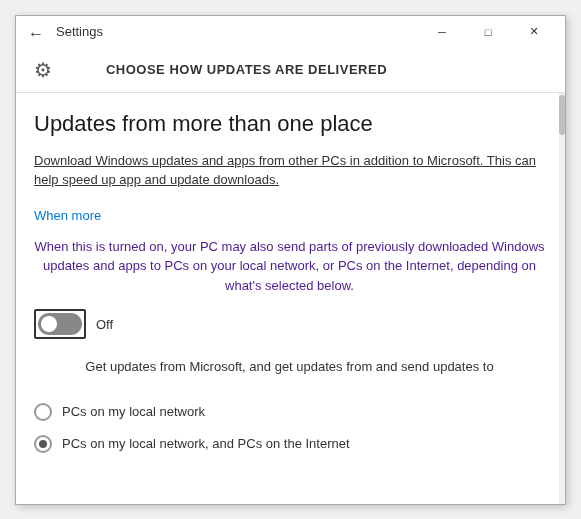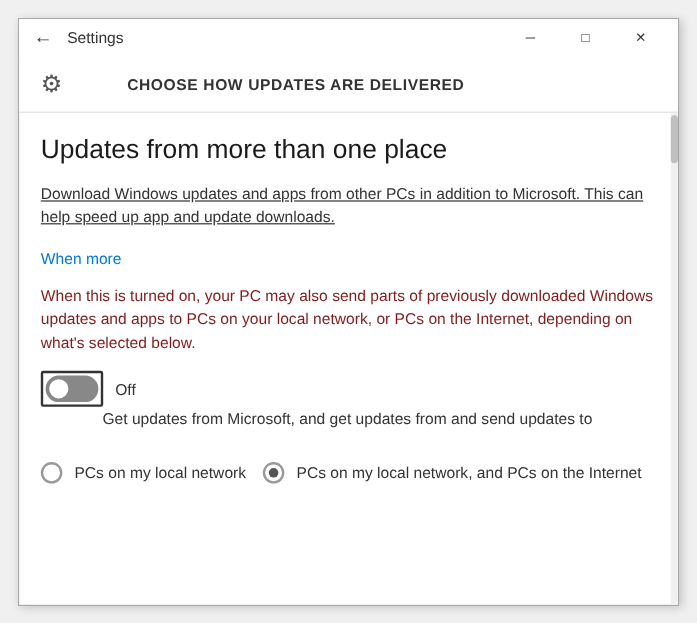--- a/index.html
+++ b/index.html
@@ -125,29 +125,31 @@
       color: #0078d7;
       font-size: 13px;
       text-decoration: none;
       cursor: pointer;
       display: inline-block;
       margin-bottom: 14px;
     }
 
     .secondary-description {
       font-size: 13px;
-      color: #7f1d1d;
+      color: #4c1d95;
       line-height: 1.5;
       margin-bottom: 14px;
+      text-align: center;
     }
 
     .toggle-row {
       display: flex;
       align-items: center;
       gap: 10px;
+      margin-bottom: 18px;
     }
 
     .toggle-container {
       border: 2px solid #333;
       border-radius: 2px;
       padding: 2px;
       display: inline-flex;
     }
 
     .toggle {
@@ -183,21 +185,21 @@
     .get-updates-text {
       font-size: 13px;
       color: #333;
       line-height: 1.5;
       margin-bottom: 26px;
       text-align: center;
     }
 
     .radio-group {
       display: flex;
-      flex-direction: row;
+      flex-direction: column;
       gap: 14px;
     }
 
     .radio-item {
       display: flex;
       align-items: center;
       gap: 10px;
       cursor: pointer;
     }
 

